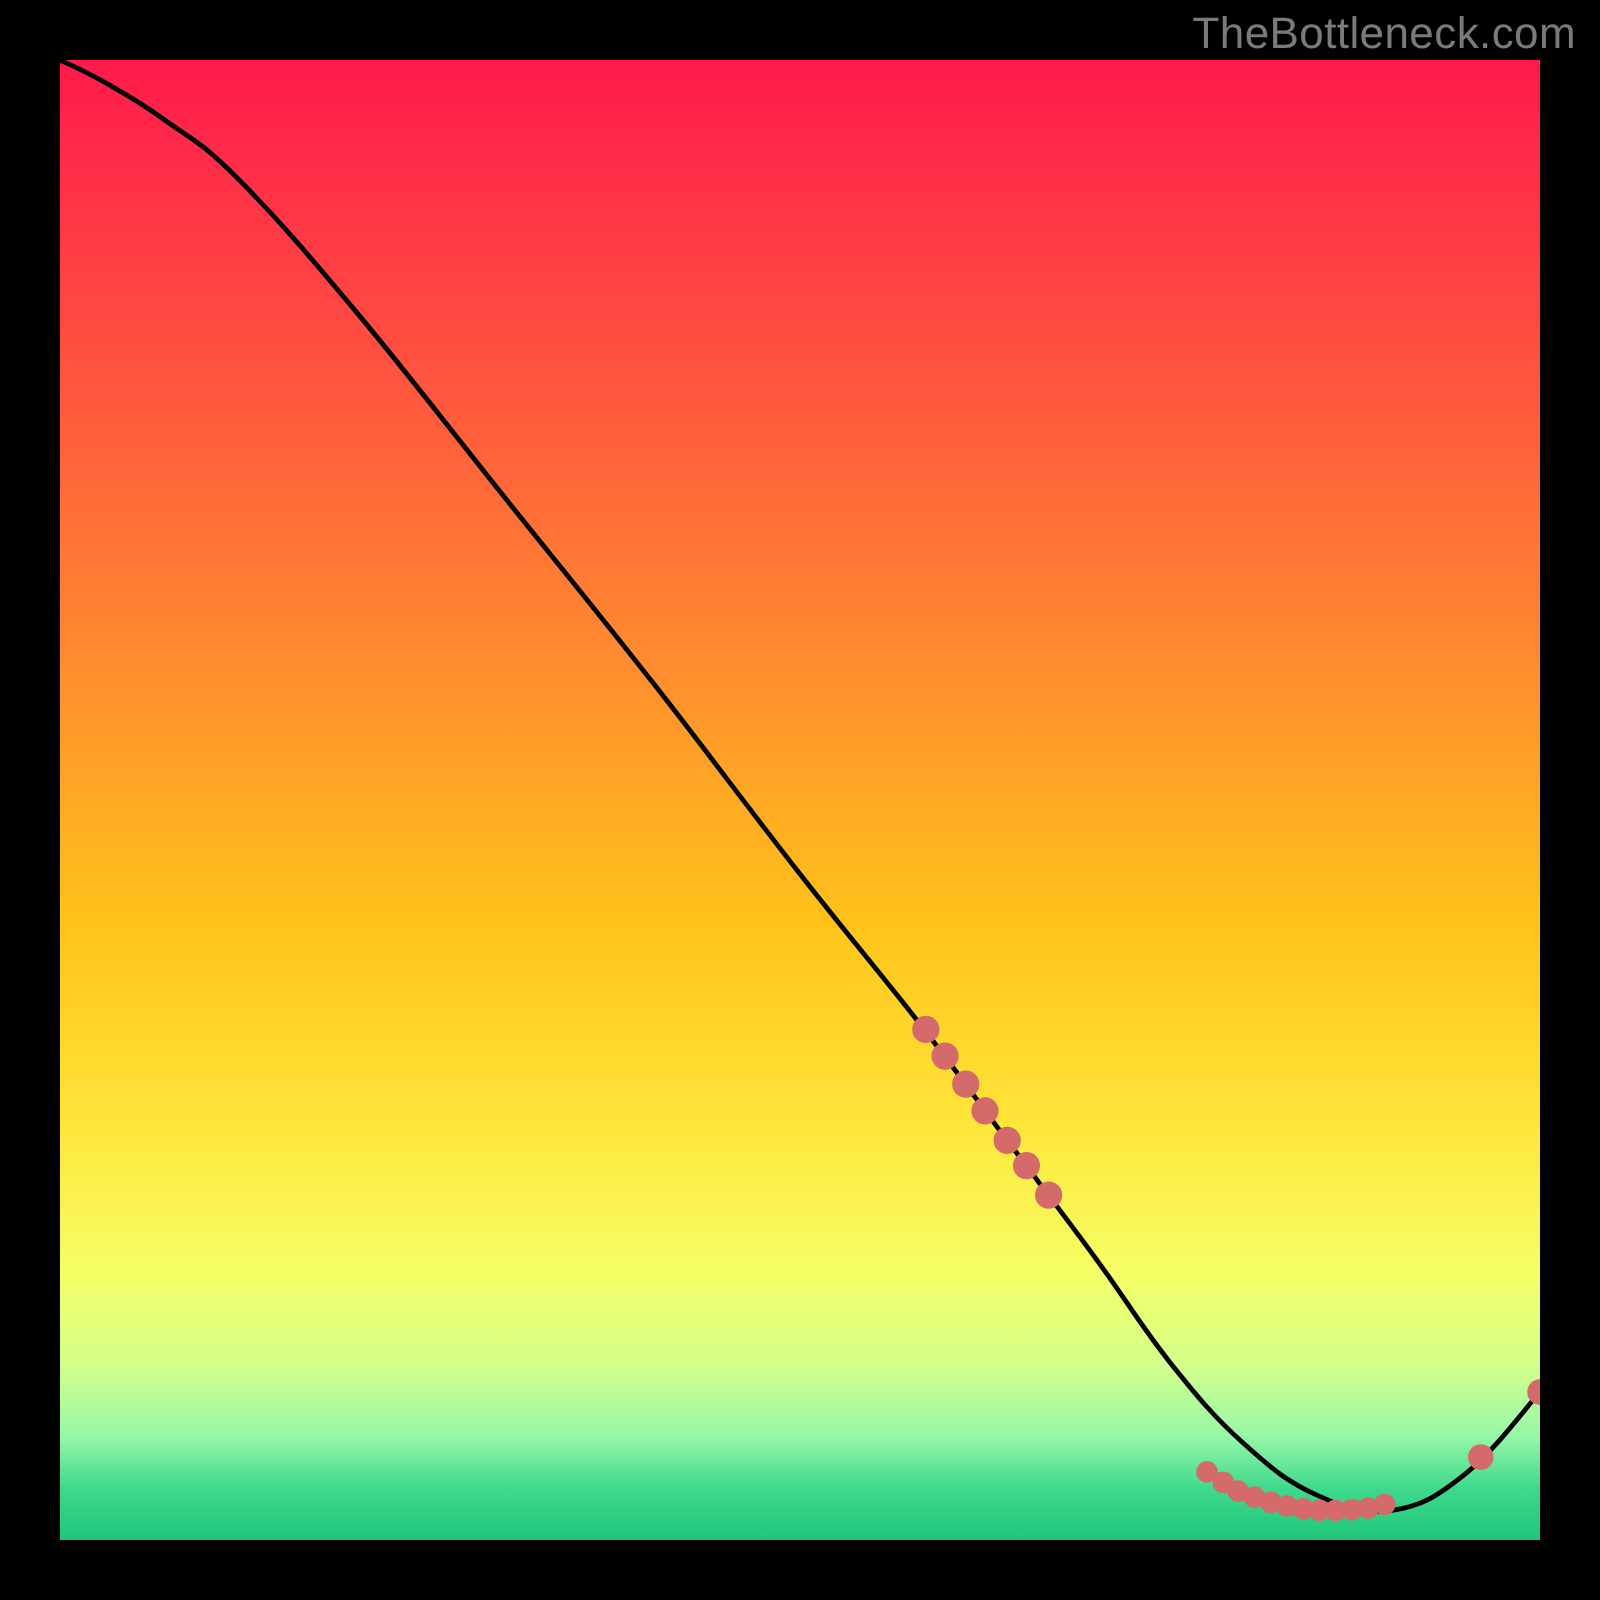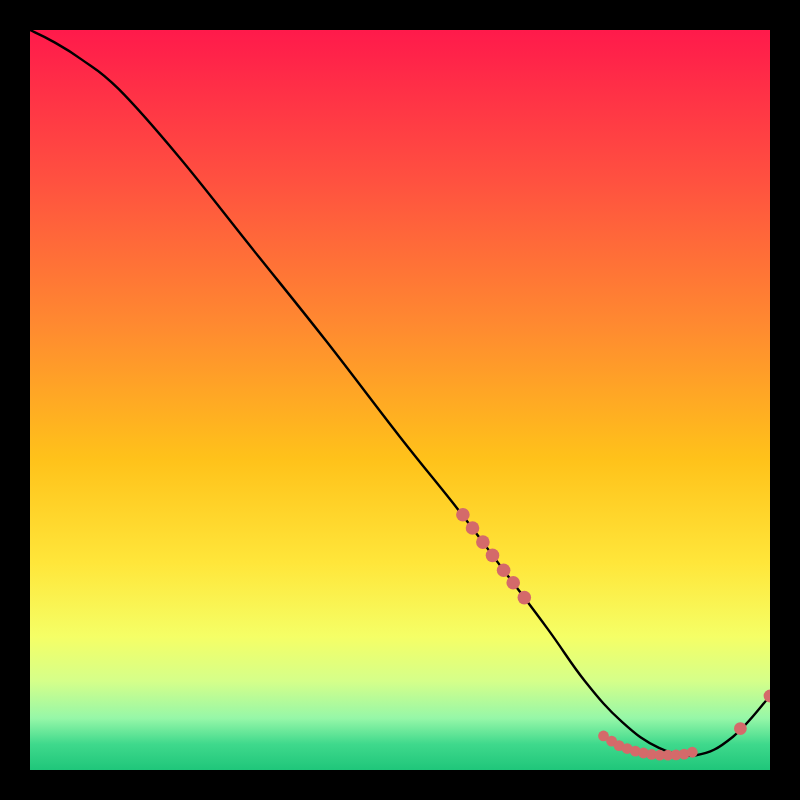--- a/index.html
+++ b/index.html
@@ -35,20 +35,21 @@
     height: 740px;
   }
   .plot-area svg {
     display: block;
   }
 </style>
 </head>
 <body>
 
 <div class="stage">
+  <div class="watermark">TheBottleneck.com</div>
 
   <div class="plot-area">
     <svg id="chart-svg" width="740" height="740" viewBox="0 0 740 740">
         <defs>
           <linearGradient id="bg-grad" x1="0" y1="0" x2="0" y2="1">
             <stop offset="0.00%" stop-color="#ff1a4b"></stop>
             <stop offset="20.00%" stop-color="#ff5040"></stop>
             <stop offset="40.00%" stop-color="#ff8a30"></stop>
             <stop offset="58.00%" stop-color="#ffc21a"></stop>
             <stop offset="72.00%" stop-color="#ffe63a"></stop>

